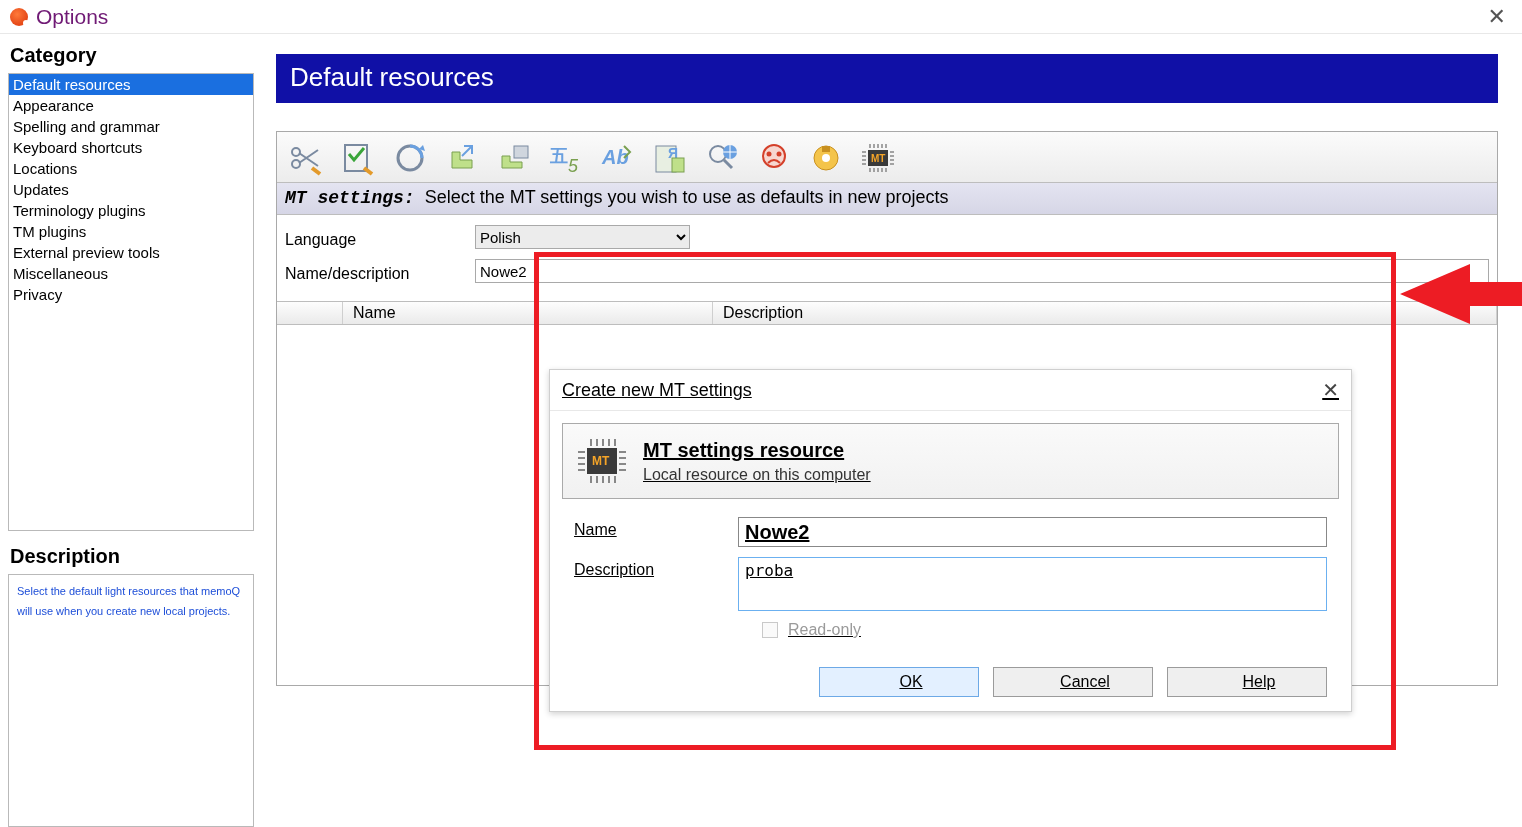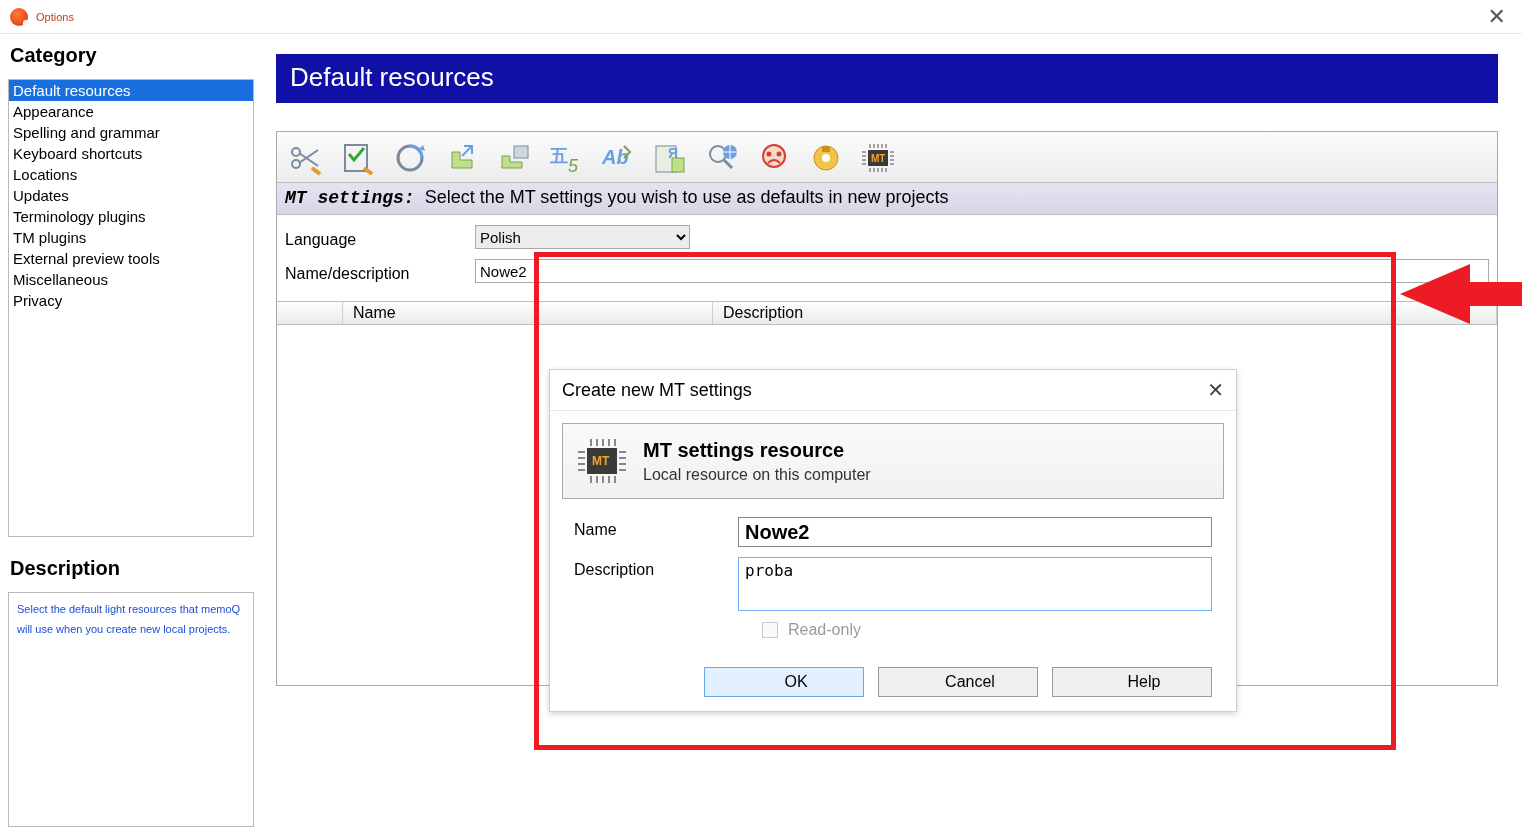--- a/index.html
+++ b/index.html
@@ -27,36 +27,35 @@
   margin-right: 8px;
   position: relative;
 }
 .titlebar .app-icon::after{
   content:"";
   position:absolute;
   width:6px;height:6px;border-radius:50%;
   background:#fff;
   bottom:0;right:-1px;
 }
-.titlebar .title { color: #c2410c; font-size: 11px; }
+.titlebar .title { color: #701a75; font-size: 21px; }
 .titlebar .close {
   margin-left: auto;
   font-size: 22px;
   color: #555;
   cursor: pointer;
   line-height: 1;
   padding: 2px 6px;
 }
 .layout { display: flex; height: calc(100% - 34px); }
 .sidebar {
   width: 260px;
   padding: 10px 6px 0 8px;
   display: flex;
   flex-direction: column;
-  gap: 6px;
 }
 .sidebar h2 {
   font-size: 20px;
   font-weight: bold;
   margin: 0 0 6px 2px;
 }
 .cat-list {
   border: 1px solid #b9b9b9;
   height: 458px;
   overflow: auto;
@@ -162,24 +161,25 @@
 .grid-header .gh-spacer { width: 66px; border-right:1px solid #cfcfcf; }
 .grid-header .gh-name { width: 370px; }
 .grid-header .gh-desc { flex: 1; }
 .grid-body { background:#fff; height: 360px; }
 
 
 .dialog {
   position: absolute;
   left: 289px;
   top: 335px;
-  width: 688px;
+  width: 803px;
   background: #fff;
   border: 1px solid #cfcfcf;
   box-shadow: 0 2px 6px rgba(0,0,0,0.18);
+  text-decoration: underline;
 }
 .dialog-title {
   display: flex; align-items: center;
   padding: 8px 12px;
   font-size: 18px;
   border-bottom: 1px solid #e8e8e8;
 }
 .dialog-title .dlg-close {
   margin-left: auto;
   font-size: 20px;

